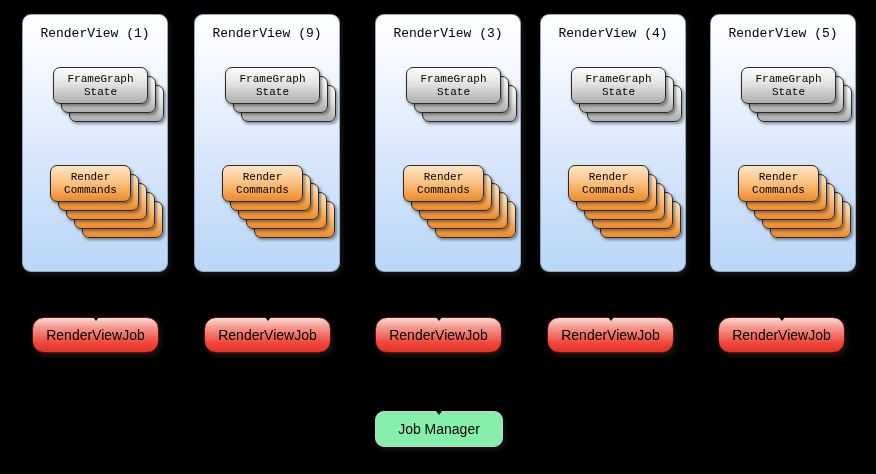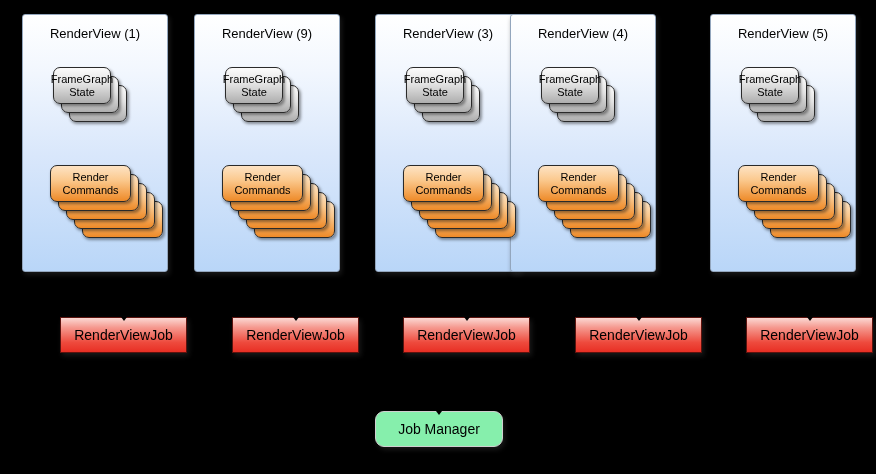--- a/index.html
+++ b/index.html
@@ -12,30 +12,31 @@
     color: #000;
     overflow: hidden;
   }
 
   
   .renderview {
     position: absolute;
     top: 14px;
     width: 146px;
     height: 258px;
-    border-radius: 3px;
+    border-radius: 9px;
     border: 1px solid #93a6bd;
     background: linear-gradient(to bottom, #ffffff 0%, #f2f7fe 22%, #d9e7fb 55%, #b9d6f8 100%);
     box-shadow: 2px 3px 5px rgba(40,40,40,0.6);
     box-sizing: border-box;
+    font-family: Liberation Mono, monospace;
   }
   #views-root .renderview:nth-child(1) { left: 22px; }
   #views-root .renderview:nth-child(2) { left: 194px; }
   #views-root .renderview:nth-child(3) { left: 375px; }
-  #views-root .renderview:nth-child(4) { left: 510px; }
+  #views-root .renderview:nth-child(4) { left: 540px; }
   #views-root .renderview:nth-child(5) { left: 710px; }
 
   .rv-title {
     margin-top: 11px;
     text-align: center;
     font-size: 13px;
     color: #000;
     white-space: nowrap;
   }
 
@@ -44,21 +45,21 @@
   .fg-stack { left: 30px; top: 52px; width: 112px; height: 60px; }
   .rc-stack { left: 27px; top: 150px; width: 116px; height: 78px; }
 
   .card {
     position: absolute;
     border: 1px solid #2a2a2a;
     border-radius: 7px;
     box-sizing: border-box;
     box-shadow: 1.5px 2px 3px rgba(0,0,0,0.4);
   }
-  .card.gray   { width: 58px; height: 37px; background: linear-gradient(to bottom, #fbfbfb 0%, #e3e3e3 45%, #aeaeae 100%); }
+  .card.gray   { width: 95px; height: 37px; background: linear-gradient(to bottom, #fbfbfb 0%, #e3e3e3 45%, #aeaeae 100%); }
   .card.orange { width: 81px; height: 37px; background: linear-gradient(to bottom, #fde3c4 0%, #fbc98e 40%, #ee8a28 100%); }
 
   .o0 { left: 0;    top: 0;    z-index: 5; }
   .o1 { left: 8px;  top: 9px;  z-index: 4; }
   .o2 { left: 16px; top: 18px; z-index: 3; }
   .o3 { left: 24px; top: 27px; z-index: 2; }
   .o4 { left: 32px; top: 36px; z-index: 1; }
 
   .card.labeled {
     display: flex;
@@ -69,31 +70,30 @@
     line-height: 13px;
     padding: 0 2px;
   }
 
   
   .job {
     position: absolute;
     top: 317px;
     width: 127px;
     height: 36px;
-    border-radius: 0;
+    border-radius: 12px;
     border: 1px solid #5c130e;
     background: linear-gradient(to bottom, #fbd8d3 0%, #f5998f 28%, #ee4a3d 72%, #e82f24 100%);
     box-shadow: 2px 3px 5px rgba(40,40,40,0.6);
     box-sizing: border-box;
     display: flex;
     align-items: center;
     justify-content: center;
     font-size: 14px;
     color: #000;
-    margin-left: 28px;
   }
   #jobs-root .job:nth-child(1) { left: 32px; }
   #jobs-root .job:nth-child(2) { left: 204px; }
   #jobs-root .job:nth-child(3) { left: 375px; }
   #jobs-root .job:nth-child(4) { left: 547px; }
   #jobs-root .job:nth-child(5) { left: 718px; }
 
   
   .job::after, .job-manager::after {
     content: "";

